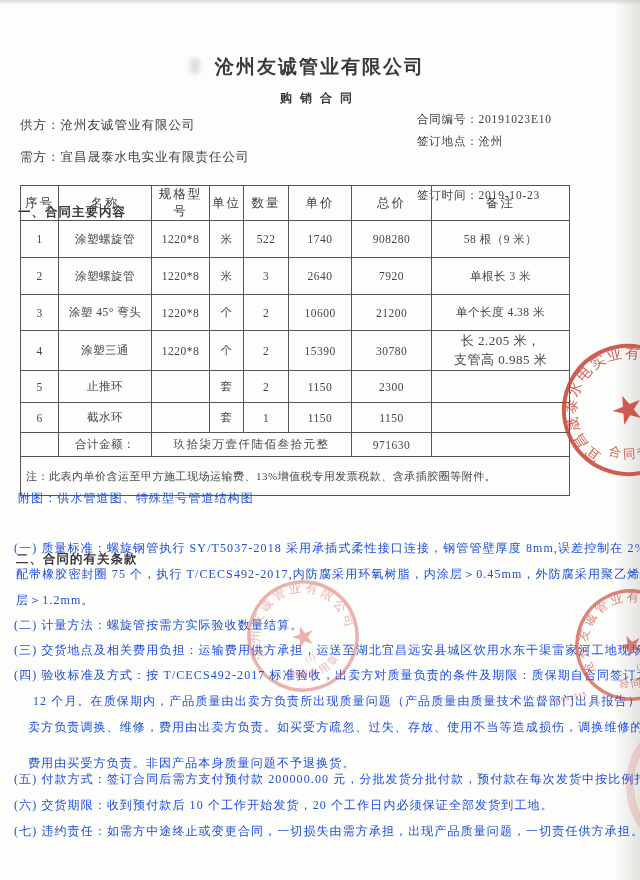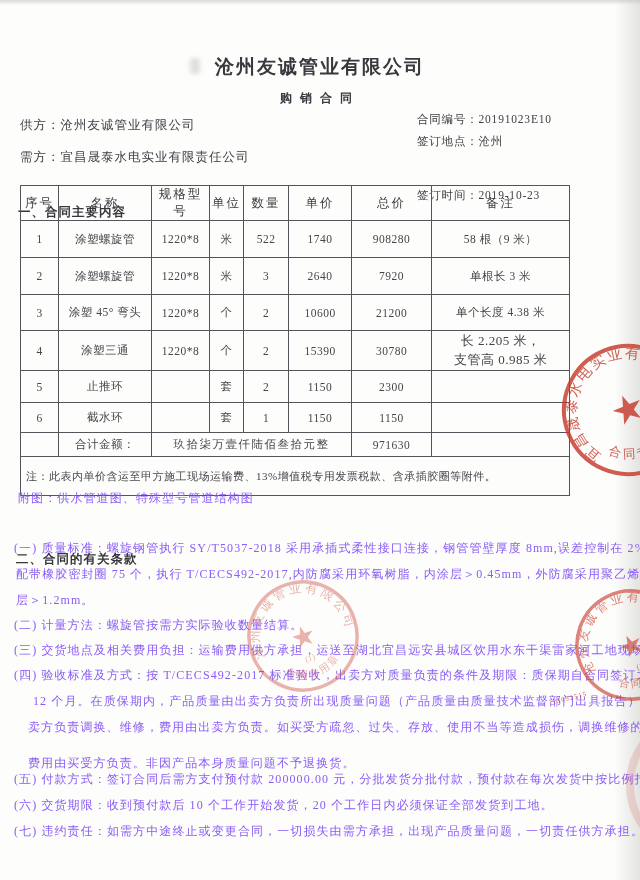--- a/index.html
+++ b/index.html
@@ -23,21 +23,21 @@
   table.items{border-collapse:collapse;table-layout:fixed;width:549px;}
   table.items td,table.items th{
     border:1px solid #54545a;text-align:center;vertical-align:middle;
     font-size:11.5px;letter-spacing:0.5px;color:#45454b;padding:0 1px;overflow:hidden;
   }
   table.items th{font-size:12.5px;font-weight:normal;letter-spacing:2px;color:#3c3c42;}
   .remark-two{line-height:1.45;font-size:13px;}
   .note-cell{text-align:left !important;padding-left:5px !important;font-size:11px !important;letter-spacing:0.6px;}
 
   
-  .cond{font-size:12px;letter-spacing:1.1px;color:#8b5cf6;white-space:nowrap;}
+  .cond{font-size:12px;letter-spacing:1.1px;color:#1d4ed8;white-space:nowrap;}
 
   
   .seal{pointer-events:none;}
   .serial{font-size:6.5px;letter-spacing:1.2px;color:rgba(190,45,35,.8);transform:rotate(-14deg);}
 
   
   .edge-right{top:0;left:614px;width:26px;height:880px;background:linear-gradient(to right,rgba(205,205,200,0),rgba(188,188,182,.40));}
   .edge-top{top:0;left:0;width:640px;height:5px;background:linear-gradient(to bottom,rgba(175,175,170,.45),rgba(175,175,170,0));}
   .smudge{top:58px;left:190px;width:10px;height:16px;background:rgba(150,150,150,.28);filter:blur(2px);border-radius:3px;}
 </style>

